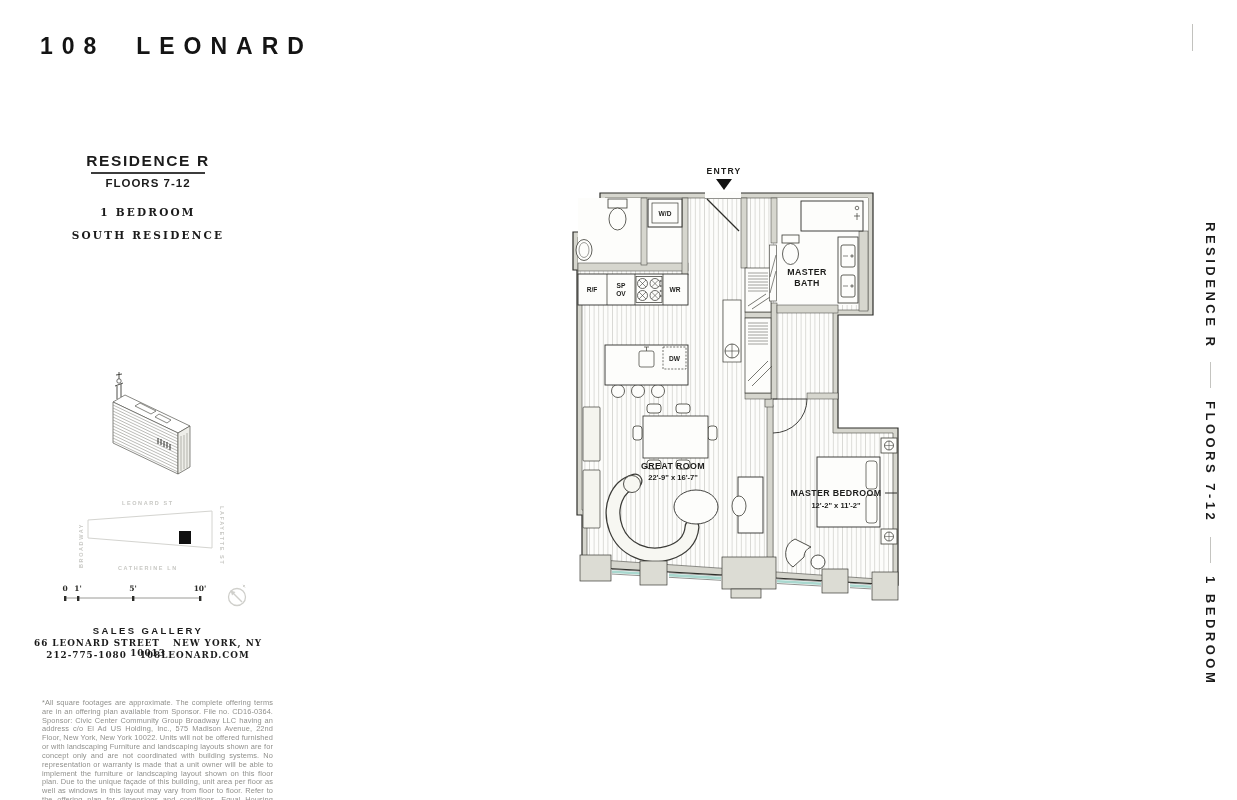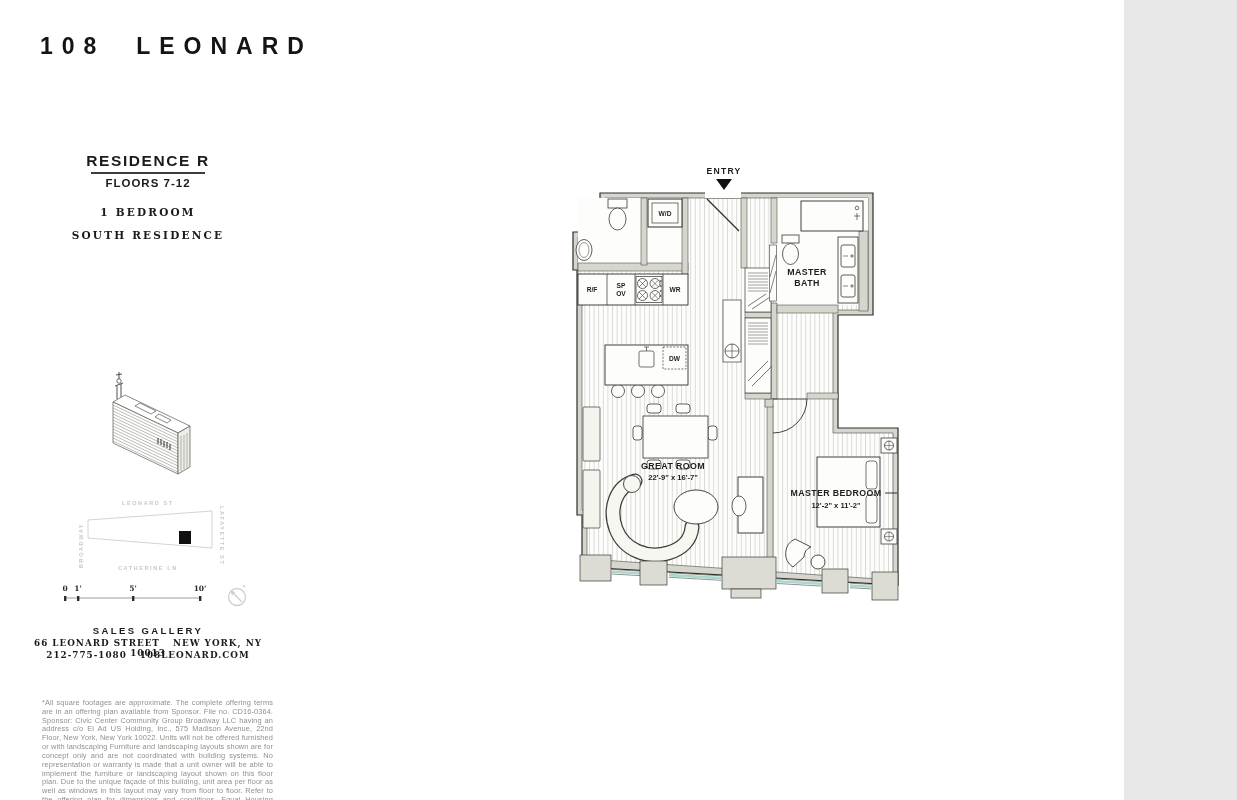--- a/index.html
+++ b/index.html
@@ -1,17 +1,17 @@
 <!DOCTYPE html>
 <html><head>
 <meta charset="utf-8">
 <style>
   * { margin:0; padding:0; box-sizing:border-box; }
   body { background:#e8e8e8; font-family:"Liberation Sans", sans-serif; }
-  .page { position:relative; width:1124px; height:800px; background:#ffffff; overflow:hidden; }
+  .page { position:relative; width:1237px; height:800px; background:#ffffff; overflow:hidden; }
 
   .logo { position:absolute; left:40px; top:33px; font-size:23px; font-weight:700;
           letter-spacing:9px; color:#141414; white-space:pre; }
 
   .tr-line { position:absolute; left:1192px; top:24px; width:1px; height:27px; background:#c2c2be; }
 
   
   .left-panel { position:absolute; left:34px; top:0; width:228px; height:800px; }
   .lp-center { position:absolute; left:0; width:228px; text-align:center; }
   .res-title { top:152px; font-size:15.5px; font-weight:700; letter-spacing:1.6px; color:#1b1b1b; }

